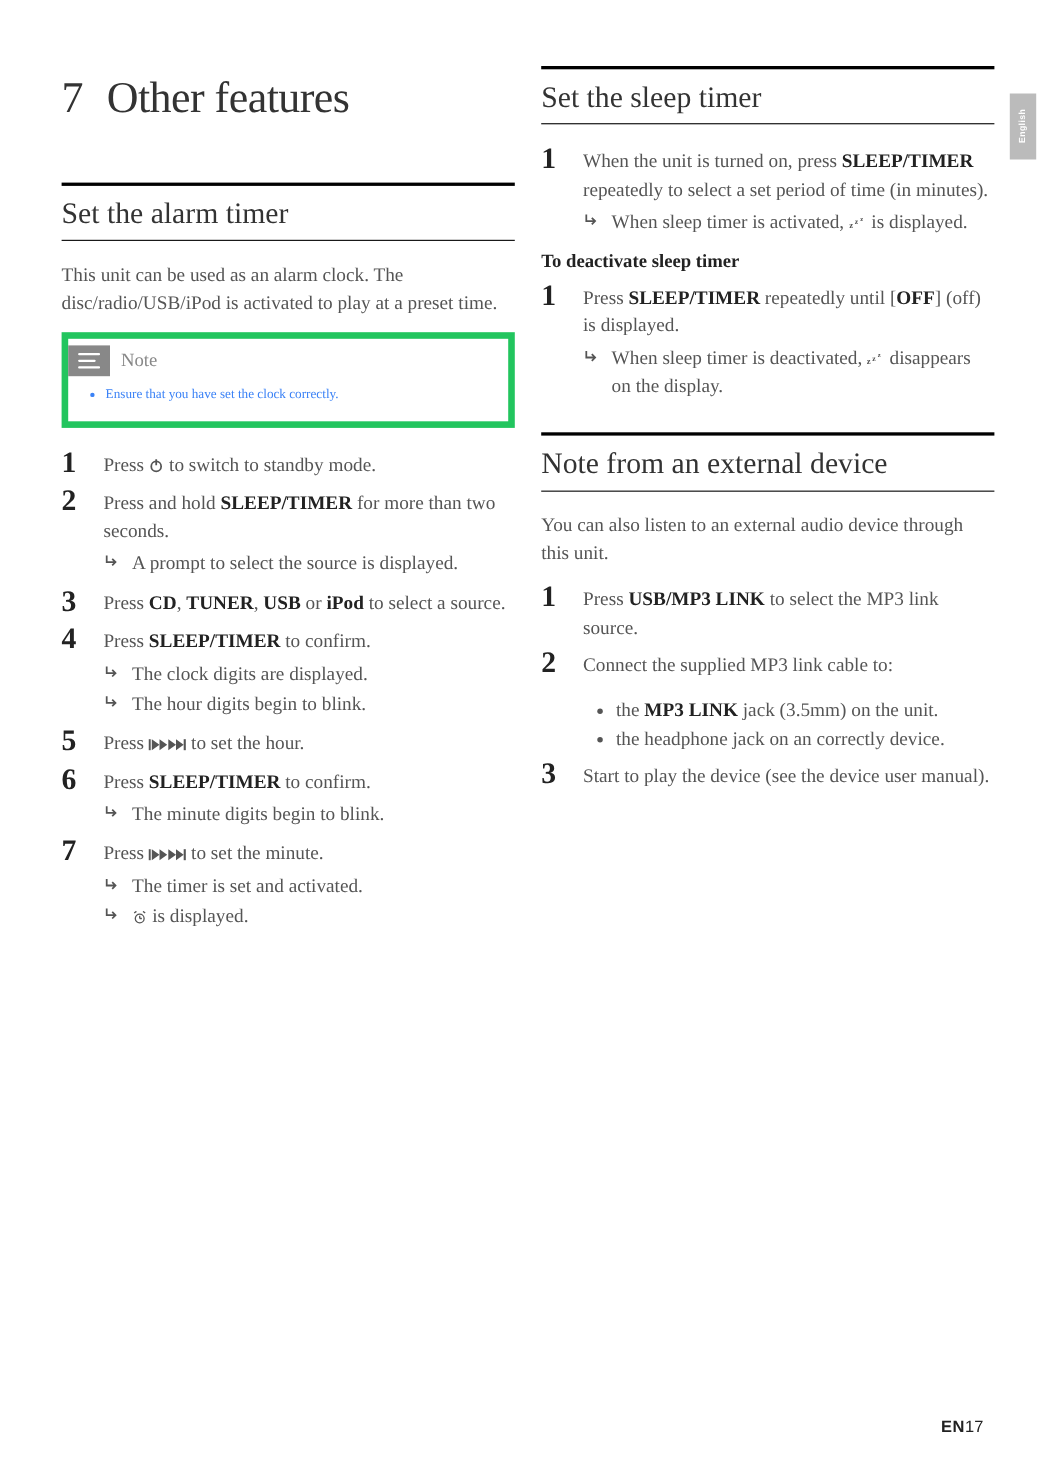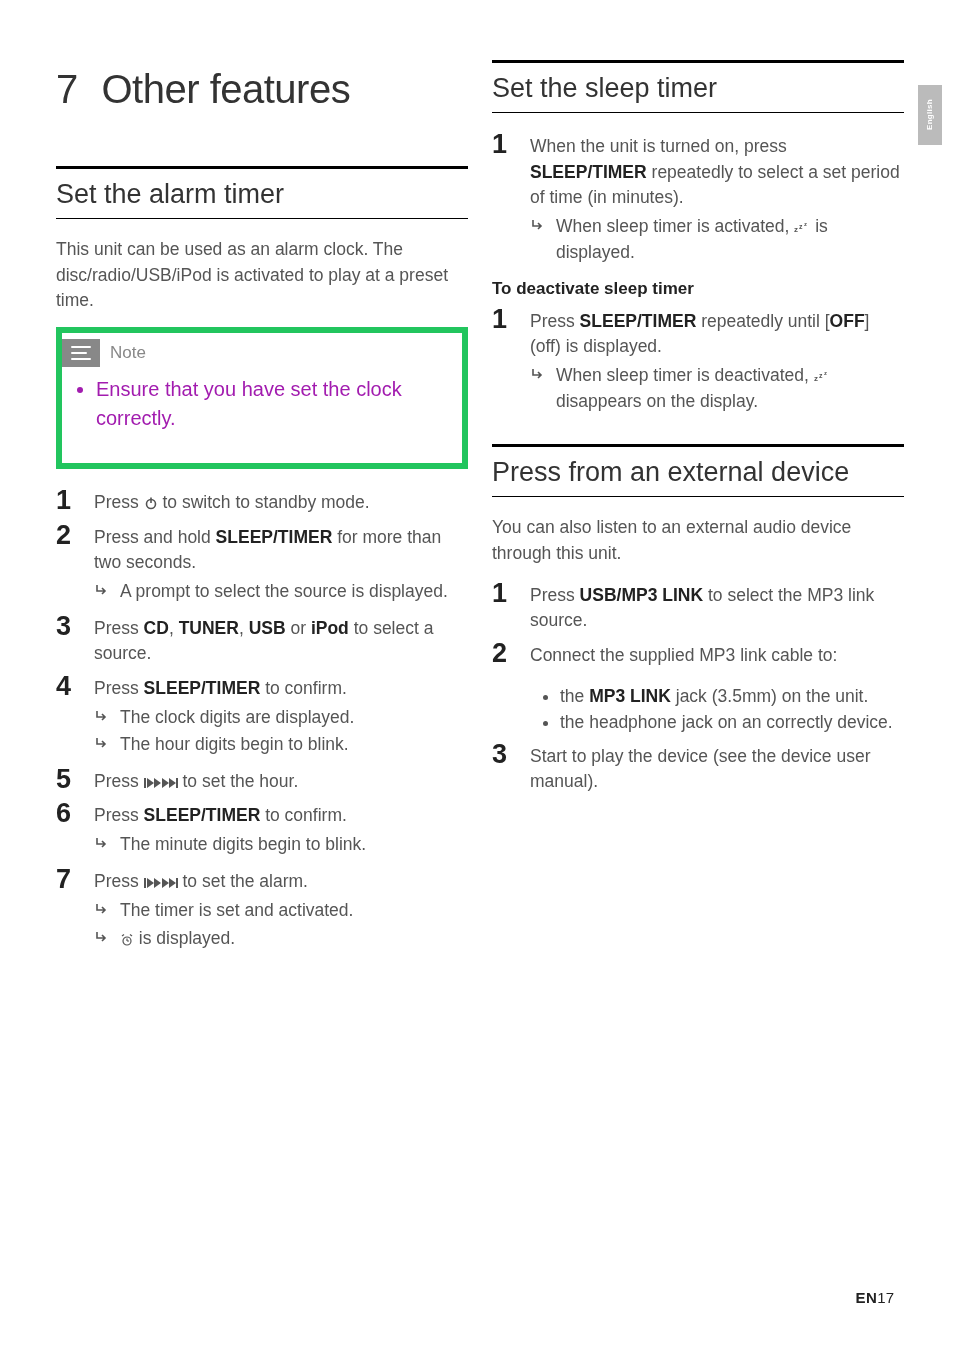--- a/index.html
+++ b/index.html
@@ -28,20 +28,21 @@
     writing-mode: vertical-rl;
     transform: rotate(180deg);
     display: flex;
     align-items: center;
     justify-content: center;
     font-weight: 600;
   }
   .cols {
     display: flex;
     gap: 24px;
+    font-family: Liberation Serif, serif;
   }
   .col { flex: 1 1 0; }
   h1 {
     font-size: 40px;
     font-weight: 300;
     letter-spacing: -0.5px;
     margin-bottom: 48px;
   }
   h1 .chno { letter-spacing: 2px; }
   h2 {
@@ -67,21 +68,21 @@
     padding: 6px 8px 0 0;
   }
   .noteicon {
     width: 38px; height: 28px;
     background: #888;
     display: inline-flex;
     align-items: center; justify-content: center;
   }
   .noteicon svg { width: 22px; height: 18px; }
   .notelabel { color: #888; font-size: 17px; }
-  .noteul { list-style: disc; padding: 8px 16px 30px 34px; color: #a21caf; font-size: 20px; }
+  .noteul { list-style: disc; padding: 8px 16px 16px 34px; color: #3b82f6; font-size: 12px; }
   ol.steps { list-style: none; padding: 0; margin: 0; }
   ol.steps > li {
     display: flex;
     gap: 16px;
     margin-bottom: 6px;
   }
   .stepno { font-size: 27px; font-weight: 600; line-height: 1; min-width: 22px; color: #222; }
   .stepbody { color: #555; flex: 1; padding-top: 3px; }
   .stepbody .strong { color: #222; font-weight: 600; }
   ul.sub { list-style: none; padding: 0; margin: 4px 0 0 0; }
@@ -228,21 +229,21 @@
         <div class="stepbody">
           <span>Press </span><span class="icon-inline"><svg width="34" height="12" viewBox="0 0 34 12">
                 <g fill="#555">
                   <rect x="0" y="1" width="2" height="10"></rect>
                   <polygon points="10,6 3,1 3,11"></polygon>
                   <polygon points="17,6 10,1 10,11"></polygon>
                   <polygon points="18,1 25,6 18,11"></polygon>
                   <polygon points="25,1 32,6 25,11"></polygon>
                   <rect x="32" y="1" width="2" height="10"></rect>
                 </g>
-              </svg></span><span> to set the alarm.</span>
+              </svg></span><span> to set the minute.</span>
           <ul class="sub">
             <li>
                 <span class="arrow">
                   <svg viewBox="0 0 14 14">
                     <path d="M2 2 L2 8 L9 8 M7 5 L10 8 L7 11" fill="none" stroke="#555" stroke-width="1.6"></path>
                   </svg>
                 </span>
                 <span>The timer is set and activated.</span>
               </li>
             <li>
@@ -309,21 +310,21 @@
                       <text x="0" y="12" font-size="8" fill="#555" font-weight="bold">z</text>
                       <text x="5" y="9" font-size="7" fill="#555" font-weight="bold">z</text>
                       <text x="10" y="6" font-size="6" fill="#555" font-weight="bold">z</text>
                     </svg></span><span> disappears on the display.</span></span>
               </li>
             </ul>
         </div>
       </li>
     </ol>
 
-    <h2 style="margin-top:28px;">Press from an external device</h2>
+    <h2 style="margin-top:28px;">Note from an external device</h2>
     <p class="para">You can also listen to an external audio device through this unit.</p>
     <ol class="steps">
       <li>
         <span class="stepno">1</span>
         <div class="stepbody">
           <span>Press </span><span class="strong">USB/MP3 LINK</span><span> to select the MP3 link source.</span>
         </div>
       </li>
       <li>
         <span class="stepno">2</span>

